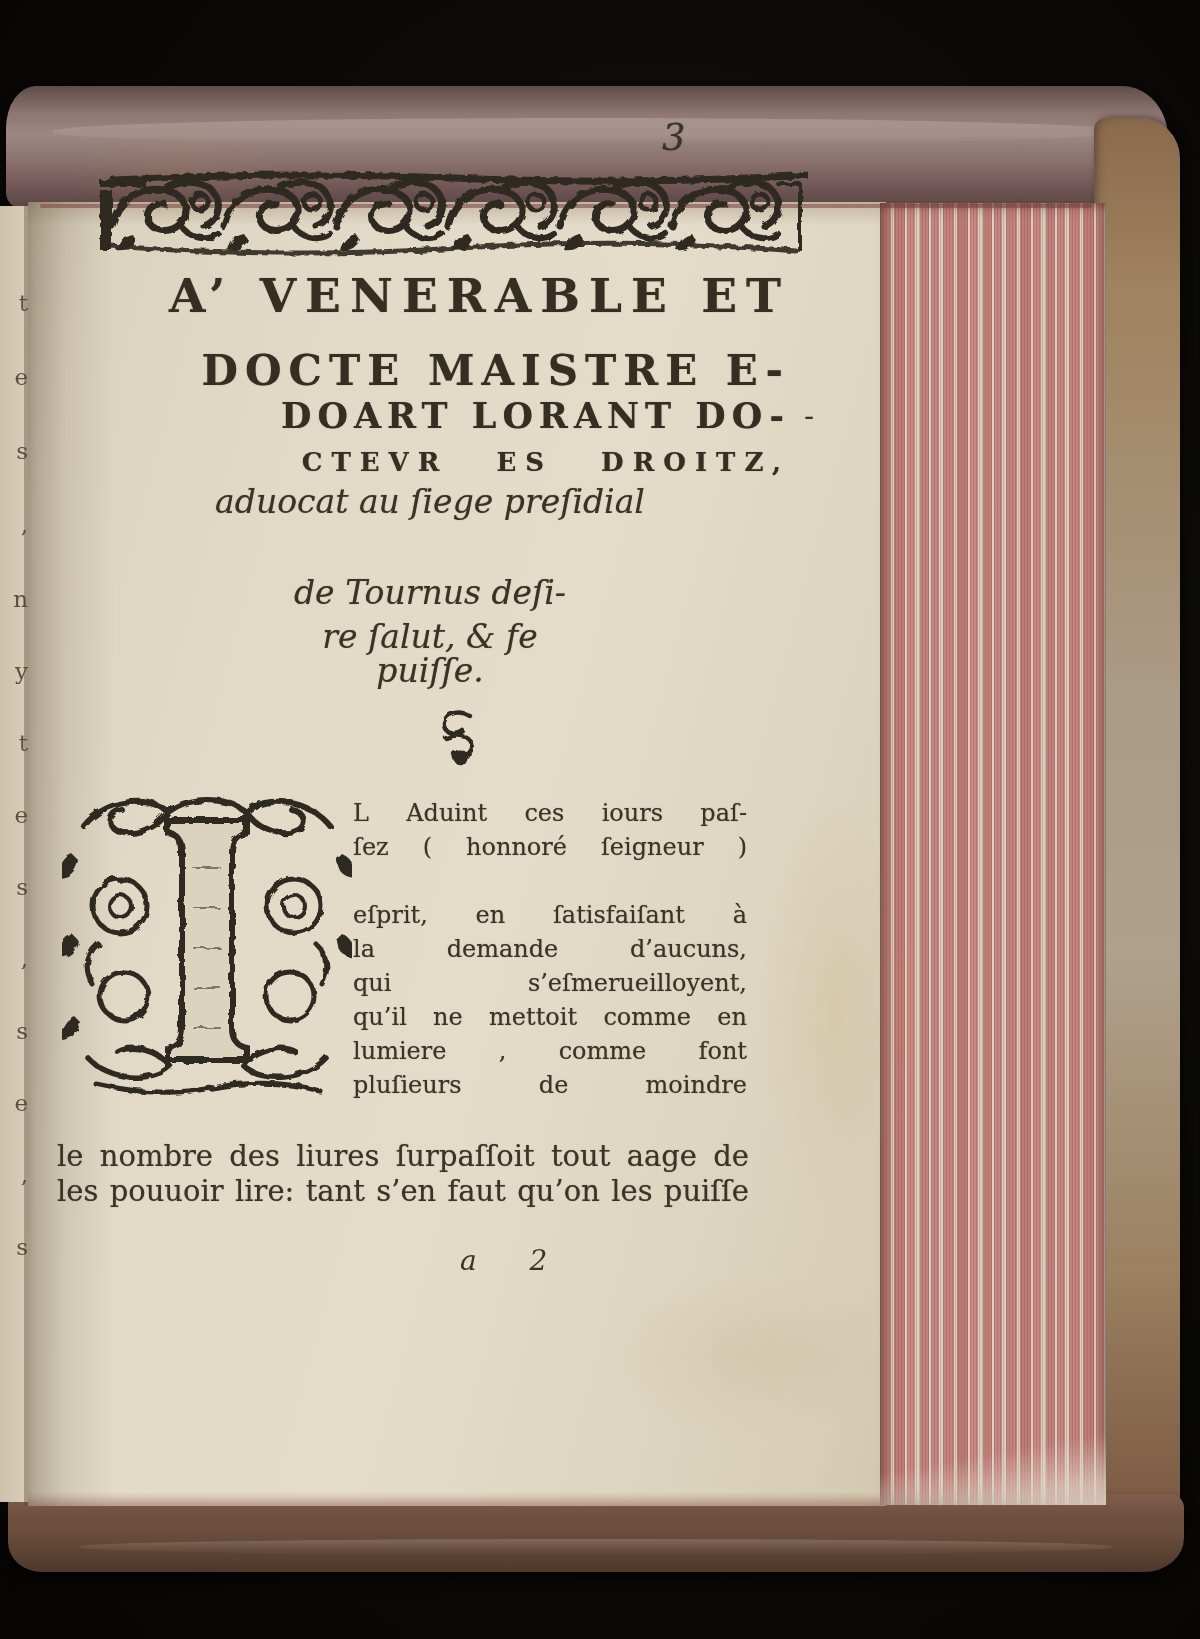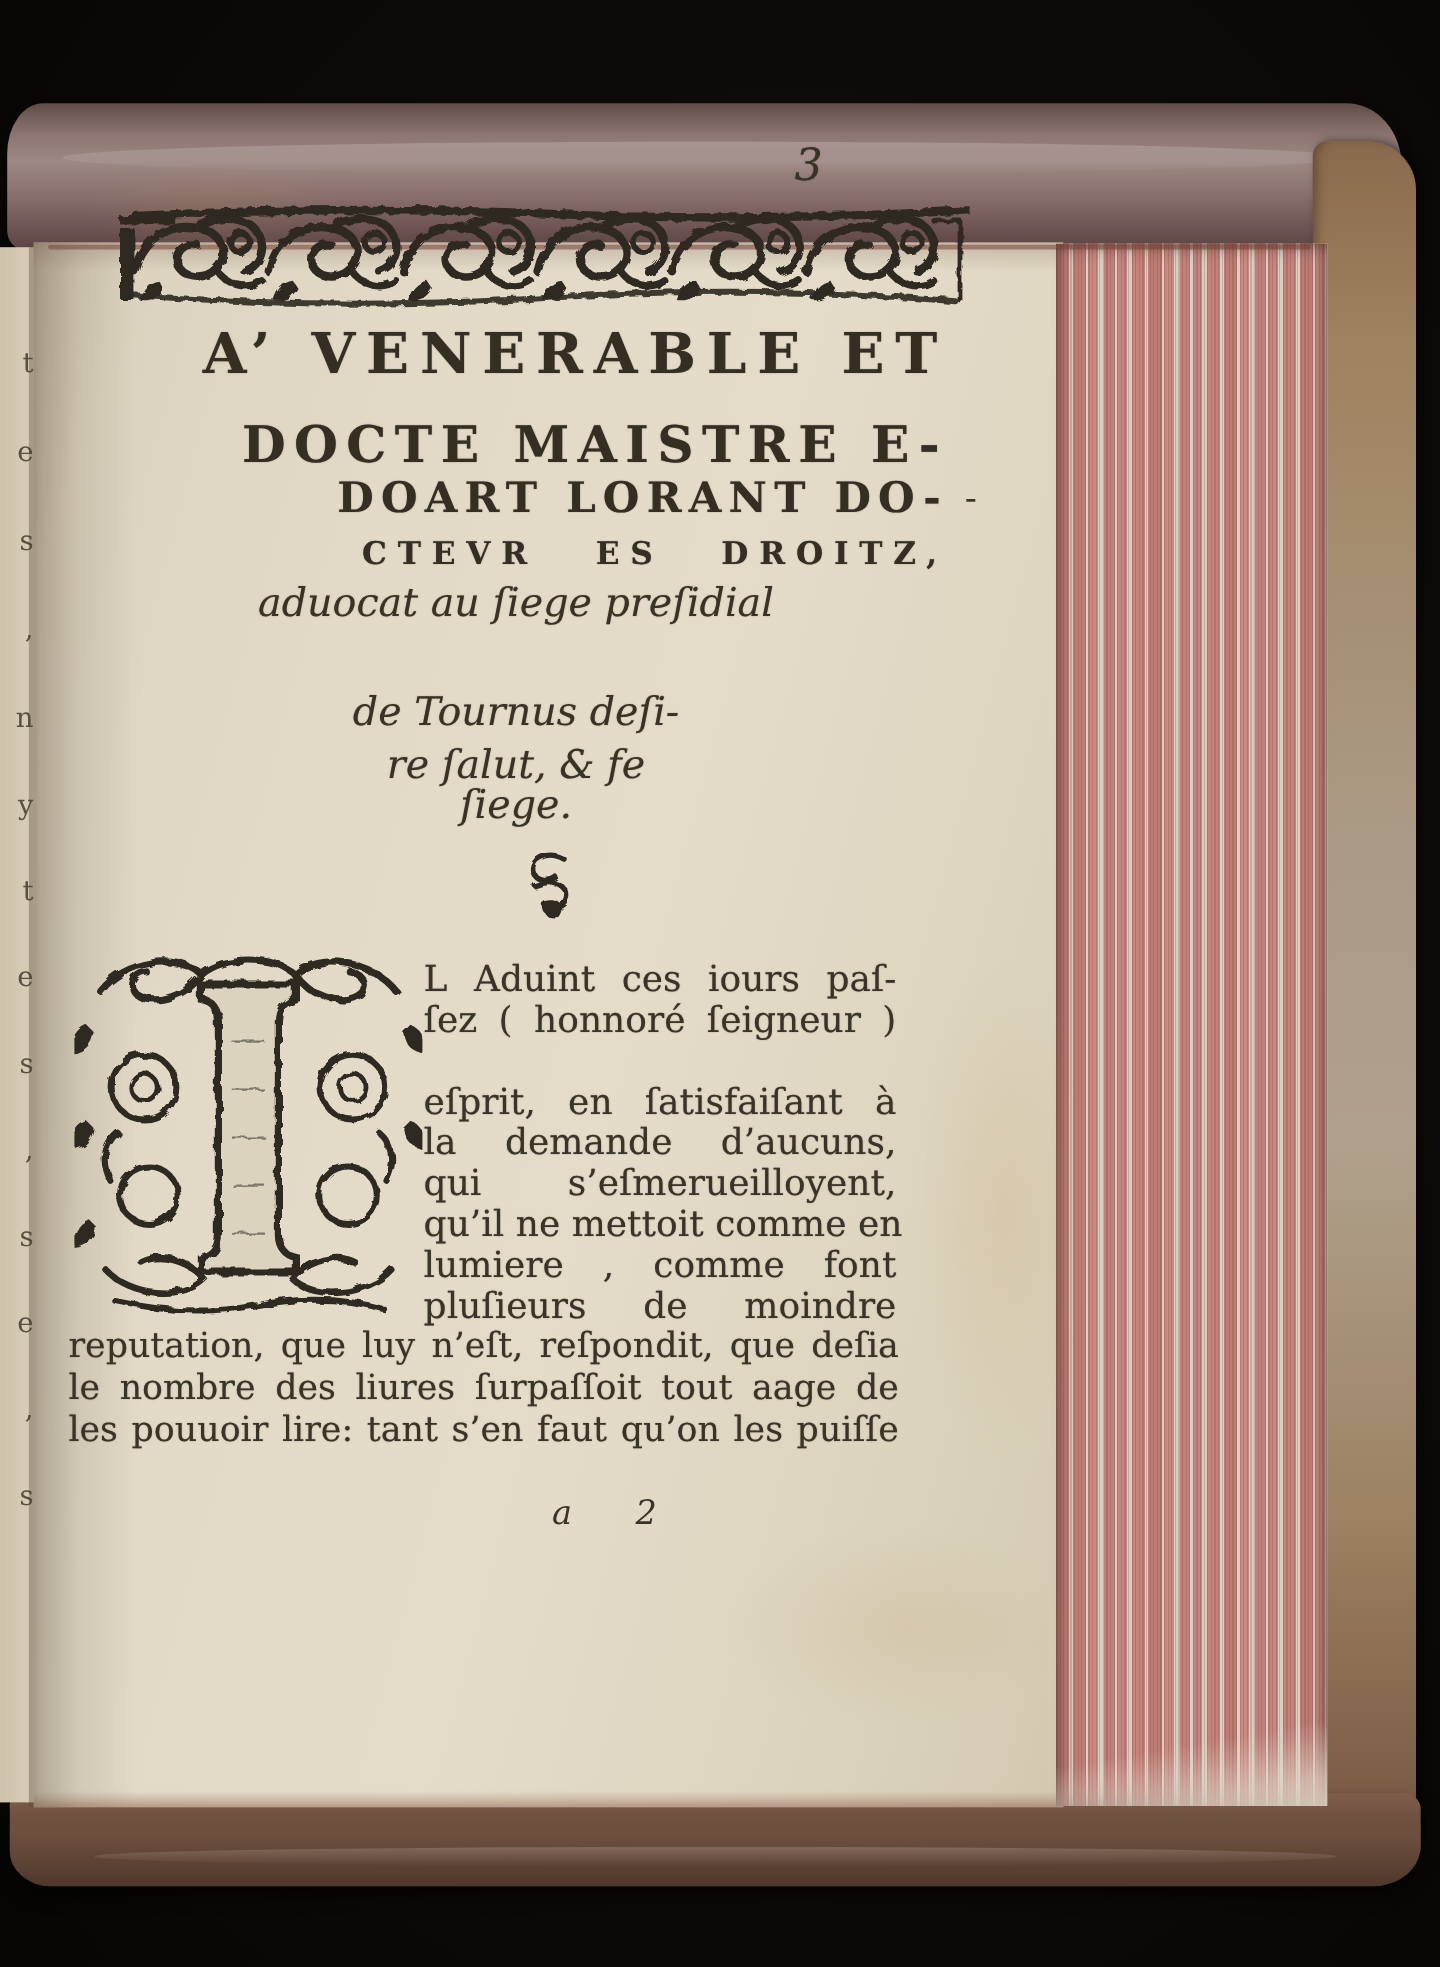--- a/index.html
+++ b/index.html
@@ -71,21 +71,21 @@
   .caps3{top:395px;font-size:35px;letter-spacing:6px;}
   .caps4{top:447px;font-size:26px;letter-spacing:9px;word-spacing:30px;}
   .ital-line{position:absolute;left:130px;width:600px;text-align:center;font-style:italic;
     font-size:33px;color:#393326;white-space:nowrap;text-shadow:0 0 1px rgba(57,51,38,.5);}
   .it0{top:482px;} .it1{top:528px;} .it2{top:573px;} .it3{top:617px;} .it4{top:651px;}
 
   .page-number{position:absolute;left:662px;top:116px;font-size:37px;color:#3a3427;
     font-style:italic;text-shadow:0 0 1px rgba(58,52,39,.5);}
   .margin-dash{position:absolute;left:804px;top:398px;font-size:30px;color:#3a3427;}
 
-  .body-line{position:absolute;font-size:30px;color:#3a3428;white-space:nowrap;
+  .body-line{position:absolute;font-size:24px;color:#3a3428;white-space:nowrap;
     text-shadow:0 0 1px rgba(58,52,40,.55);}
   .col{left:353px;width:394px;text-align:justify;text-align-last:justify;}
   .full{left:57px;width:692px;text-align:justify;text-align-last:justify;font-size:29px;}
   .signature-mark{position:absolute;left:460px;top:1244px;width:220px;
     font-size:28px;letter-spacing:22px;color:#3a3428;font-style:italic;}
 
   .orn{position:absolute;}
   svg .wl{stroke:#2e2920;fill:none;stroke-linecap:round;}
 </style>
 </head>
@@ -158,21 +158,21 @@
 
   <div class="caps caps1 ink">A’ VENERABLE ET</div>
   <div class="caps caps2 ink">DOCTE MAISTRE E-</div>
   <div class="caps caps3 ink">DOART LORANT DO-</div>
   <div class="caps caps4 ink">CTEVR ES DROITZ,</div>
   <div class="margin-dash">-</div>
 
   <div class="ital-line it0">aduocat au ſiege preſidial</div>
   <div class="ital-line it2">de Tournus deſi-</div>
   <div class="ital-line it3">re ſalut, &amp; fe</div>
-  <div class="ital-line it4">ſiege.</div>
+  <div class="ital-line it4">puiſſe.</div>
 
   <div class="orn" style="left:436px;top:708px;width:46px;height:62px">
     <svg width="46" height="62" viewBox="0 0 46 62">
       <g filter="url(#rough1)">
         <path class="wl" stroke-width="4.5" d="M34,8 C20,0 6,8 8,18 c2,8 13,10 19,5"></path>
         <path class="wl" stroke-width="4.5" d="M10,30 C24,24 38,30 36,40 c-2,8 -13,10 -19,5"></path>
         <path d="M17,42 c-3,11 4,17 13,15 c7,-9 0,-18 -13,-15 z" fill="#2e2920"></path>
       </g>
     </svg>
   </div>
@@ -212,19 +212,18 @@
 
   <div class="body-line col" style="top:799px">L Aduint ces iours paſ-</div>
   <div class="body-line col" style="top:833px">ſez ( honnoré ſeigneur )</div>
   <div class="body-line col" style="top:901px">eſprit, en ſatisfaiſant à</div>
   <div class="body-line col" style="top:935px">la demande d’aucuns,</div>
   <div class="body-line col" style="top:969px">qui s’eſmerueilloyent,</div>
   <div class="body-line col" style="top:1003px">qu’il ne mettoit comme en</div>
   <div class="body-line col" style="top:1037px">lumiere , comme font</div>
   <div class="body-line col" style="top:1071px">pluſieurs de moindre</div>
 
-  <div class="body-line full" style="top:1104px">reputation, que luy n’eſt, reſpondit, que deſia</div>
   <div class="body-line full" style="top:1139px">le nombre des liures ſurpaſſoit tout aage de</div>
   <div class="body-line full" style="top:1174px">les pouuoir lire: tant s’en faut qu’on les puiſſe</div>
 
   <div class="signature-mark">a 2</div>
 
 </div>
 
 </body></html>

